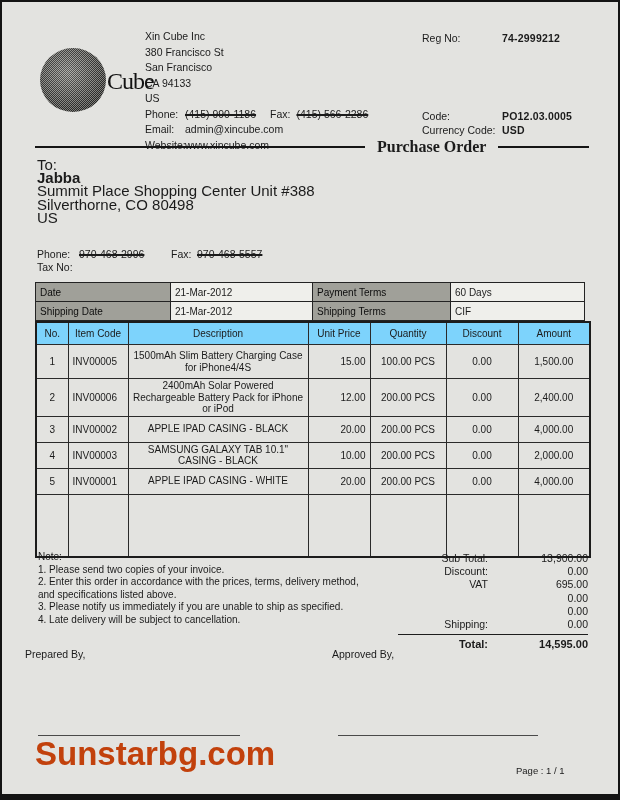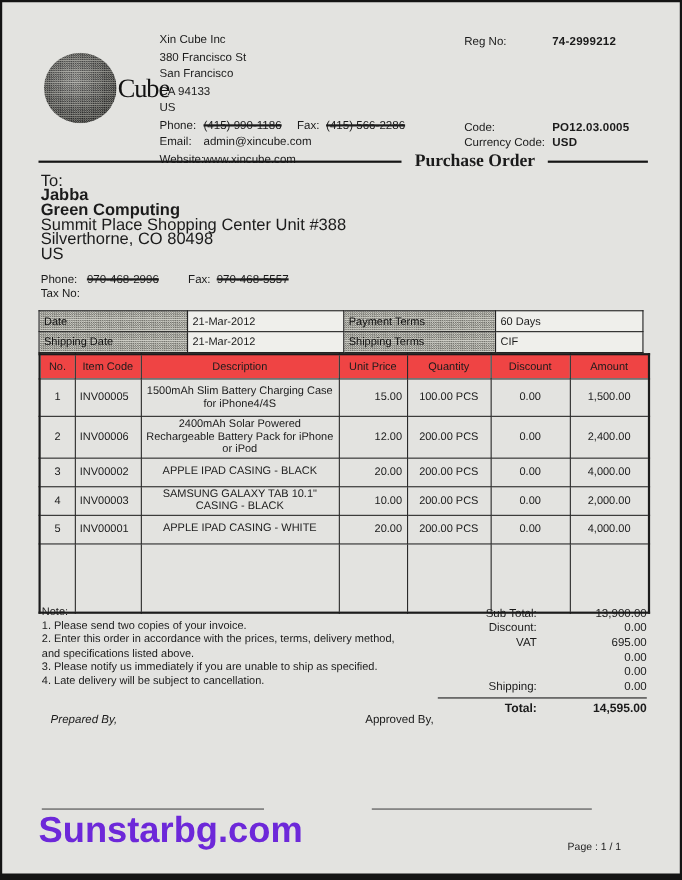--- a/index.html
+++ b/index.html
@@ -43,42 +43,42 @@
   .order-table{left:33px;top:280px;width:549px;border-collapse:collapse;table-layout:fixed;}
   .order-table td{border:1px solid #232323;height:18px;font-size:10px;padding:0 4px;overflow:hidden;white-space:nowrap;}
   .dither{
     background-image:repeating-conic-gradient(#70706a 0% 25%, #cfcfc7 0% 50%);
     background-size:2px 2px;color:#0d0d0d;
   }
   .val-cell{background:#efefeb;}
   
   .items-table{left:33px;top:319px;width:554px;border-collapse:collapse;table-layout:fixed;border:2px solid #1c1c1c;}
   .items-table th,.items-table td{border:1px solid #2a2a2a;font-size:10px;font-weight:normal;padding:1px 4px;overflow:hidden;vertical-align:middle;}
-  .items-table th{height:19px;background:#ef4444;margin-top:48px;}
+  .items-table th{height:19px;background:#7dd3fc;margin-top:48px;}
   .r2line td{height:31px;}
   .r1line td{height:23px;}
   .filler td{height:59px;border-bottom:none;}
   .c-no{text-align:center;}
   .c-code{text-align:left;padding-left:6px;}
   .c-desc{text-align:center;padding-left:6px;line-height:11.5px;}
   .c-price{text-align:right;padding-right:16px;}
   .c-qty{text-align:center;}
   .c-disc{text-align:center;}
   .c-amt{text-align:center;padding-right:8px;}
   
   .notes{left:36px;top:549px;width:340px;font-size:10px;line-height:12.6px;}
   .totals{left:340px;top:550px;width:246px;font-size:10.5px;}
   .t-row{display:flex;line-height:13.2px;}
   .t-label{flex:1;text-align:right;padding-right:14px;}
   .t-value{width:86px;text-align:right;}
   .t-sep{border-top:1.5px solid #1d1d1d;margin:3px 0 2px 56px;}
   .t-total{font-weight:bold;font-size:11px;line-height:15px;}
   
   .sig-label{font-size:10.5px;}
-  .prepared{left:44px;top:646px;font-style:italic;}
+  .prepared{left:23px;top:646px;}
   .approved{left:330px;top:646px;}
   .sig-line{border-top:1.5px solid #4a4a4a;height:0;}
   .sig-line.l{left:36px;top:733px;width:202px;}
   .sig-line.r{left:336px;top:733px;width:200px;}
   .watermark{left:33px;top:733px;font-size:33px;font-weight:bold;letter-spacing:0px;}
   .page-num{left:514px;top:763px;font-size:9.5px;text-align:center;}
 </style>
 </head>
 <body>
 
@@ -116,21 +116,20 @@
 
   <div class="abs po-title-row">
     <div class="po-rule l"></div>
     <div class="po-title">Purchase Order</div>
     <div class="po-rule r"></div>
   </div>
 
   <div class="abs to-block">
     <div>To:</div>
     <div class="bold">Jabba</div>
-    <div class="bold">Green Computing</div>
     <div>Summit Place Shopping Center  Unit #388</div>
     <div>Silverthorne, CO 80498</div>
     <div>US</div>
   </div>
   <div class="abs to-phone-row">
     <span class="pl">Phone:</span><span class="pv strike">970-468-2996</span><span class="fl">Fax:</span><span class="strike">970-468-5557</span>
   </div>
   <div class="abs tax-row">Tax No:</div>
 
   <table class="abs order-table">
@@ -271,16 +270,16 @@
       <span class="t-label">Total:</span>
         <span class="t-value">14,595.00</span>
     </div>
   </div>
 
   <div class="abs sig-label prepared">Prepared By,</div>
   <div class="abs sig-label approved">Approved By,</div>
   <div class="abs sig-line l"></div>
   <div class="abs sig-line r"></div>
 
-  <div class="abs watermark" style="color: #6d28d9;">Sunstarbg.com</div>
+  <div class="abs watermark" style="color: #c2410c;">Sunstarbg.com</div>
   <div class="abs page-num">Page : 1 / 1</div>
 
 </div>
 
 </body></html>

